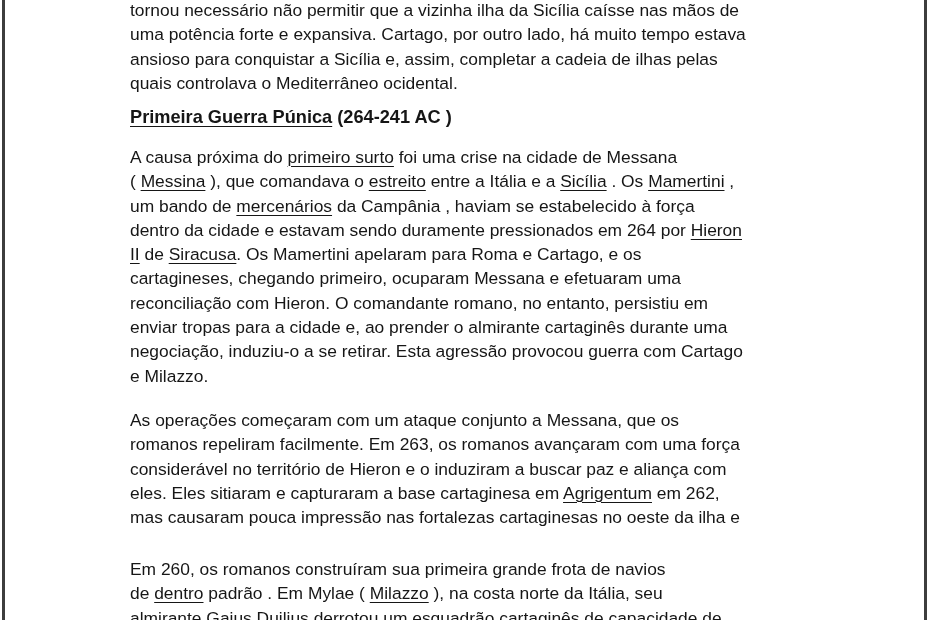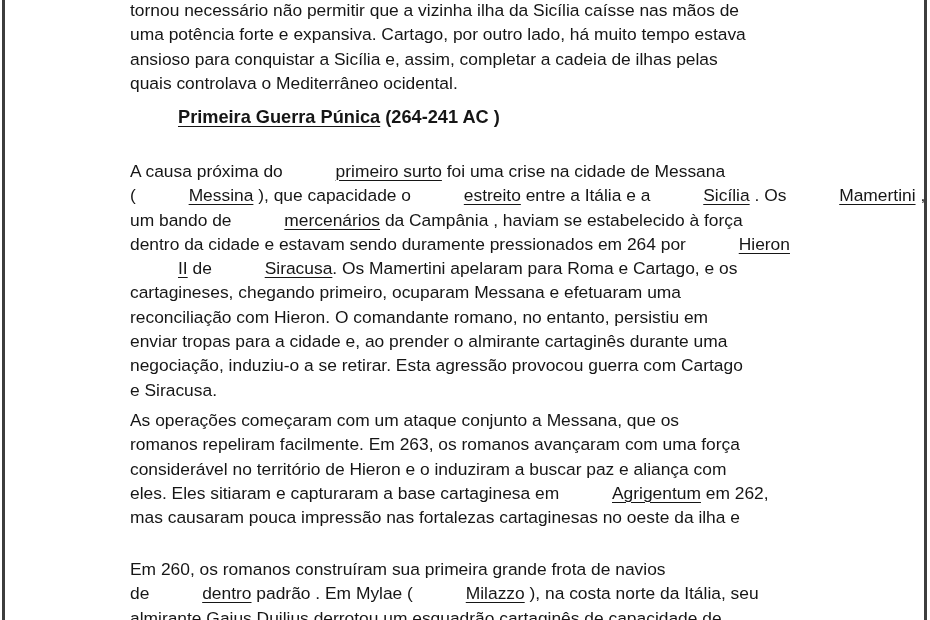--- a/index.html
+++ b/index.html
@@ -44,21 +44,20 @@
   .para .line { height: 24.3px; }
   .para.heading {
     font-size: 18.2px;
     font-weight: bold;
     line-height: 25px;
   }
   .u {
     text-decoration: underline;
     text-underline-offset: 2.5px;
     text-decoration-thickness: 1.4px;
-    margin-left: 48px;
   }
   .b { font-weight: bold; }
 </style>
 </head>
 <body>
 
 <div class="page">
   <div class="vborder left"></div>
   <div class="vborder right"></div>
 
@@ -67,31 +66,31 @@
         <div class="line"><span>tornou necessário não permitir que a vizinha ilha da Sicília caísse nas mãos de</span></div>
         <div class="line"><span>uma potência forte e expansiva. Cartago, por outro lado, há muito tempo estava</span></div>
         <div class="line"><span>ansioso para conquistar a Sicília e, assim, completar a cadeia de ilhas pelas</span></div>
         <div class="line"><span>quais controlava o Mediterrâneo ocidental.</span></div>
       </div>
 
     <div class="para heading" style="top:105px">
         <div class="line"><span class="u b">Primeira Guerra Púnica</span><span class="b"> (264-241 AC )</span></div>
       </div>
 
-    <div class="para" style="top:159px">
+    <div class="para" style="top:145px">
         <div class="line"><span>A causa próxima do </span><span class="u">primeiro surto</span><span> foi uma crise na cidade de Messana</span></div>
-        <div class="line"><span>( </span><span class="u">Messina</span><span> ), que capacidade o </span><span class="u">estreito</span><span> entre a Itália e a </span><span class="u">Sicília</span><span> . Os </span><span class="u">Mamertini</span><span> ,</span></div>
+        <div class="line"><span>( </span><span class="u">Messina</span><span> ), que comandava o </span><span class="u">estreito</span><span> entre a Itália e a </span><span class="u">Sicília</span><span> . Os </span><span class="u">Mamertini</span><span> ,</span></div>
         <div class="line"><span>um bando de </span><span class="u">mercenários</span><span> da Campânia , haviam se estabelecido à força</span></div>
         <div class="line"><span>dentro da cidade e estavam sendo duramente pressionados em 264 por </span><span class="u">Hieron</span></div>
         <div class="line"><span class="u">II</span><span> de </span><span class="u">Siracusa</span><span>. Os Mamertini apelaram para Roma e Cartago, e os</span></div>
         <div class="line"><span>cartagineses, chegando primeiro, ocuparam Messana e efetuaram uma</span></div>
         <div class="line"><span>reconciliação com Hieron. O comandante romano, no entanto, persistiu em</span></div>
         <div class="line"><span>enviar tropas para a cidade e, ao prender o almirante cartaginês durante uma</span></div>
         <div class="line"><span>negociação, induziu-o a se retirar. Esta agressão provocou guerra com Cartago</span></div>
-        <div class="line"><span>e Siracusa.</span></div>
+        <div class="line"><span>e Milazzo.</span></div>
       </div>
 
     <div class="para" style="top:408px">
         <div class="line"><span>As operações começaram com um ataque conjunto a Messana, que os</span></div>
         <div class="line"><span>romanos repeliram facilmente. Em 263, os romanos avançaram com uma força</span></div>
         <div class="line"><span>considerável no território de Hieron e o induziram a buscar paz e aliança com</span></div>
         <div class="line"><span>eles. Eles sitiaram e capturaram a base cartaginesa em </span><span class="u">Agrigentum</span><span> em 262,</span></div>
         <div class="line"><span>mas causaram pouca impressão nas fortalezas cartaginesas no oeste da ilha e</span></div>
       </div>
 

